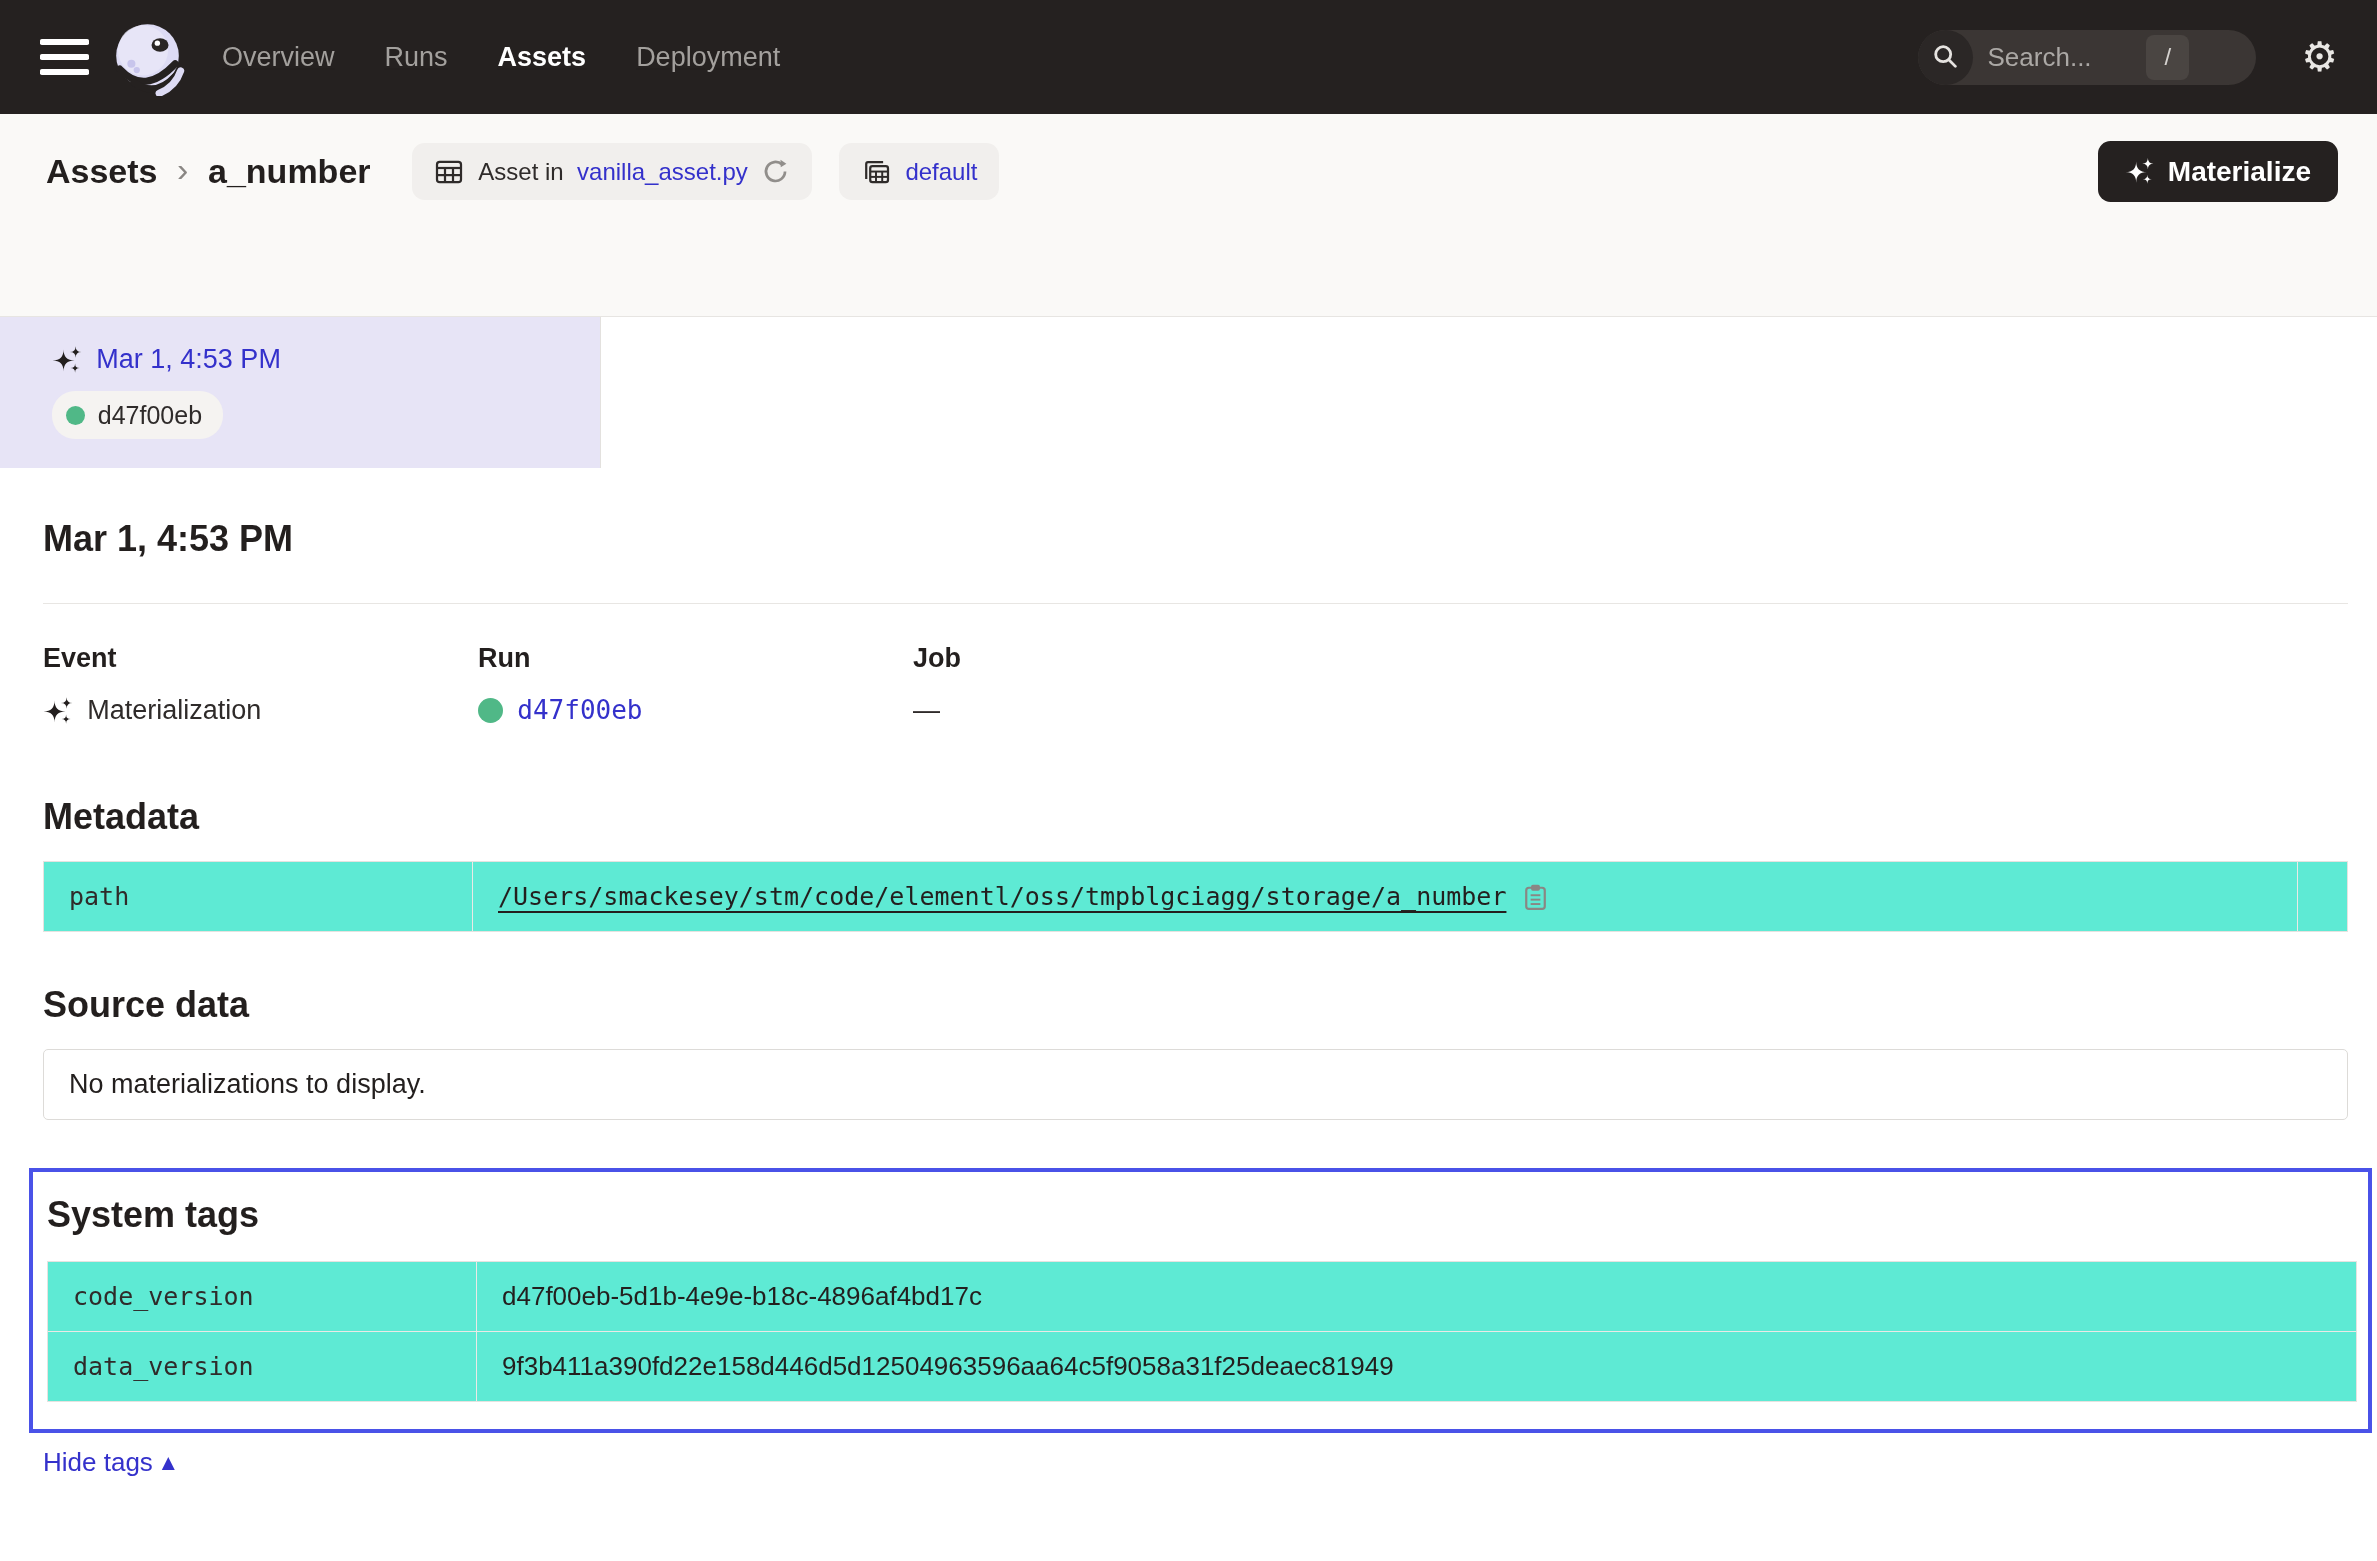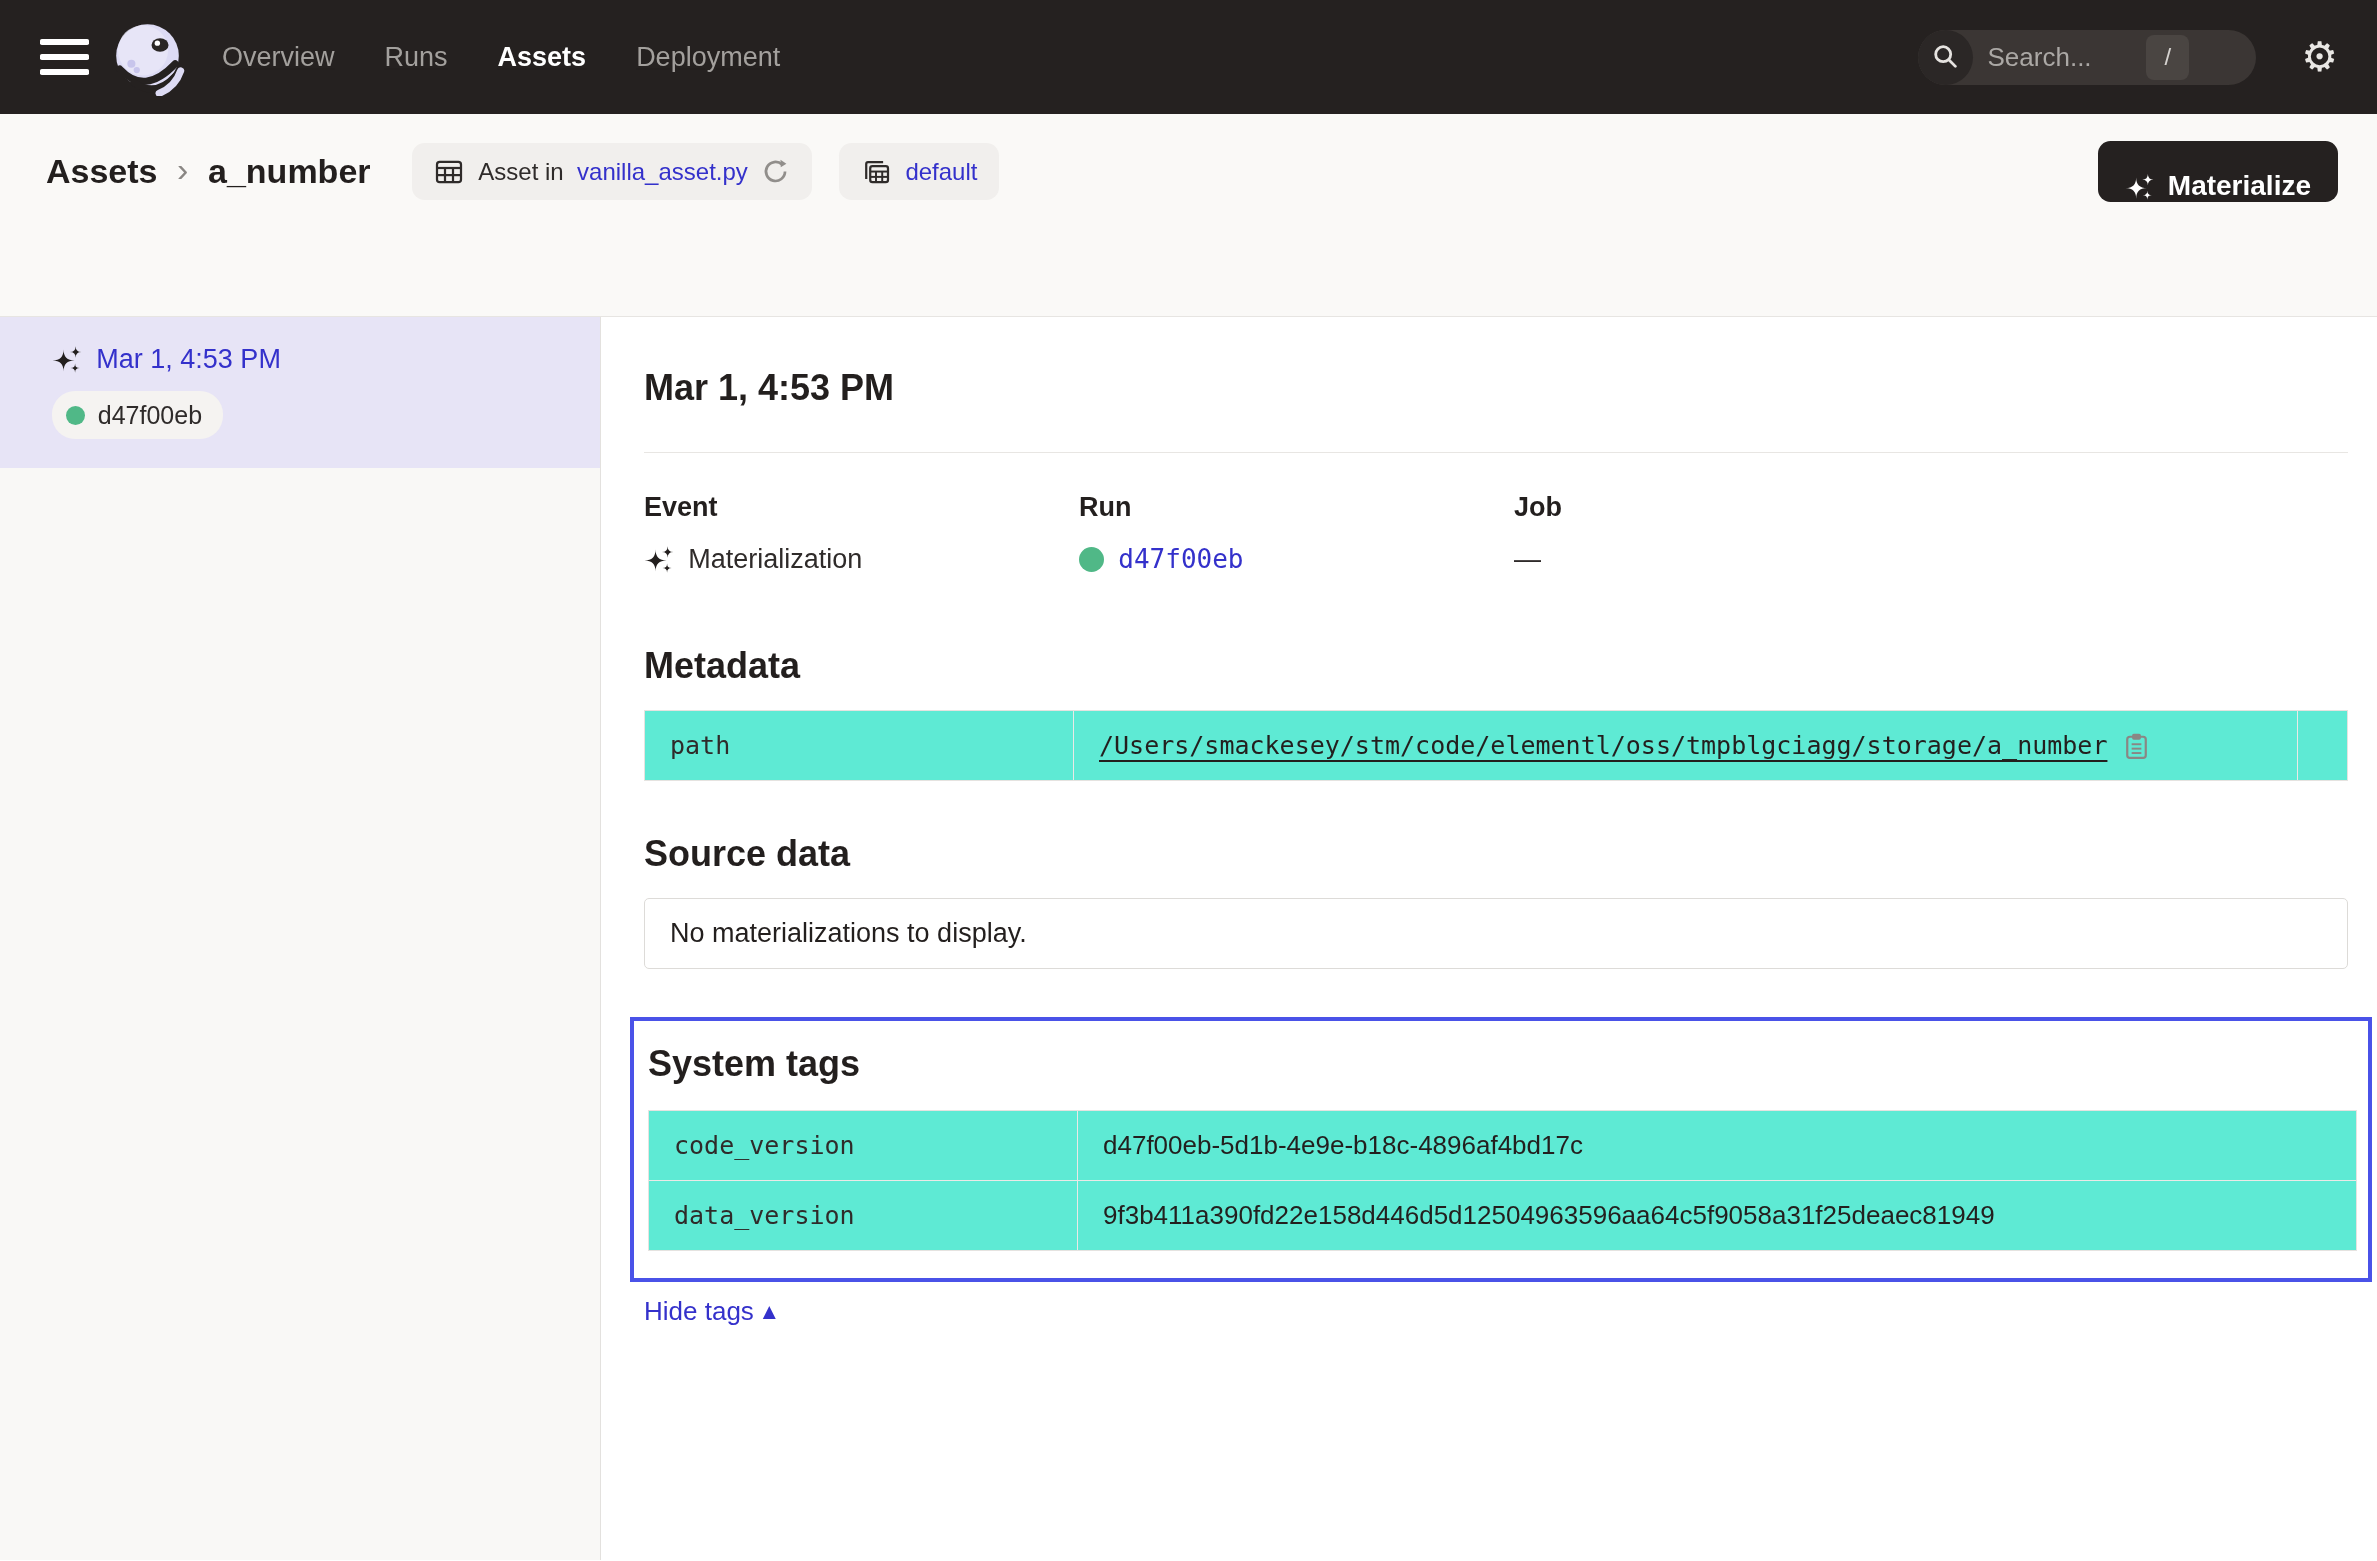--- a/index.html
+++ b/index.html
@@ -69,37 +69,37 @@
     background: #F1EFED; border-radius: 12.5px; height: 57px; padding: 0 21.4px;
     font-size: 24px; color: #2F2B2A;
   }
   .badge.first { margin-left: 41px; }
   .badge + .badge { margin-left: 27px; }
   .badge-link { color: #3431CB; cursor: pointer; }
   .icon-btn { background: none; border: none; cursor: pointer; display: flex; align-items: center; }
   .materialize-btn {
     margin-left: auto; background: #252120; color: #FFFFFF;
     height: 61px; border-radius: 12.5px; border: none; cursor: pointer;
-    display: flex; align-items: flex-end; gap: 14.3px; padding: 0 27px;
+    display: flex; align-items: center; gap: 14.3px; padding: 0 27px;
     font-size: 28px; font-weight: 600;
   }
 
   .tabs-row { display: flex; align-items: flex-end; margin-top: 25px; padding-left: 1.8px; }
   .tab {
     background: none; border: none; cursor: pointer;
     font-size: 27px; font-weight: 600; color: #3A3735;
     padding: 0 1.8px 19.6px; margin-right: 46px;
     border-bottom: 4.5px solid transparent;
   }
   .tab.active { color: #4146E0; border-bottom-color: #4146E0; }
   .tabs-right { margin-left: auto; display: flex; align-items: center; gap: 18px; padding-bottom: 25px; }
   .refresh-timer { color: #8E8B88; font-size: 26px; }
 
   
-  .content { display: flex; height: 1243px; }
+  .content { display: flex; height: 1243px; flex-direction: column; }
   .sidebar { width: 601px; flex: none; background: #F9F8F6; border-right: 0.9px solid #E3E1DE; }
   .event-item { background: #E7E4F6; padding: 27px 0 29px 52px; cursor: pointer; }
   .event-date { display: flex; align-items: center; gap: 14.3px; color: #3431CB; font-size: 27px; }
   .event-date .spark { color: #231F1E; }
   .run-pill {
     display: inline-flex; align-items: center; gap: 12.5px;
     background: #F5F3F1; border-radius: 23px; height: 48px; padding: 0 21.4px 0 14.3px;
     margin-top: 16px; font-size: 25px; color: #2F2B2A;
   }
   .dot { border-radius: 50%; background: #50B887; flex: none; }

